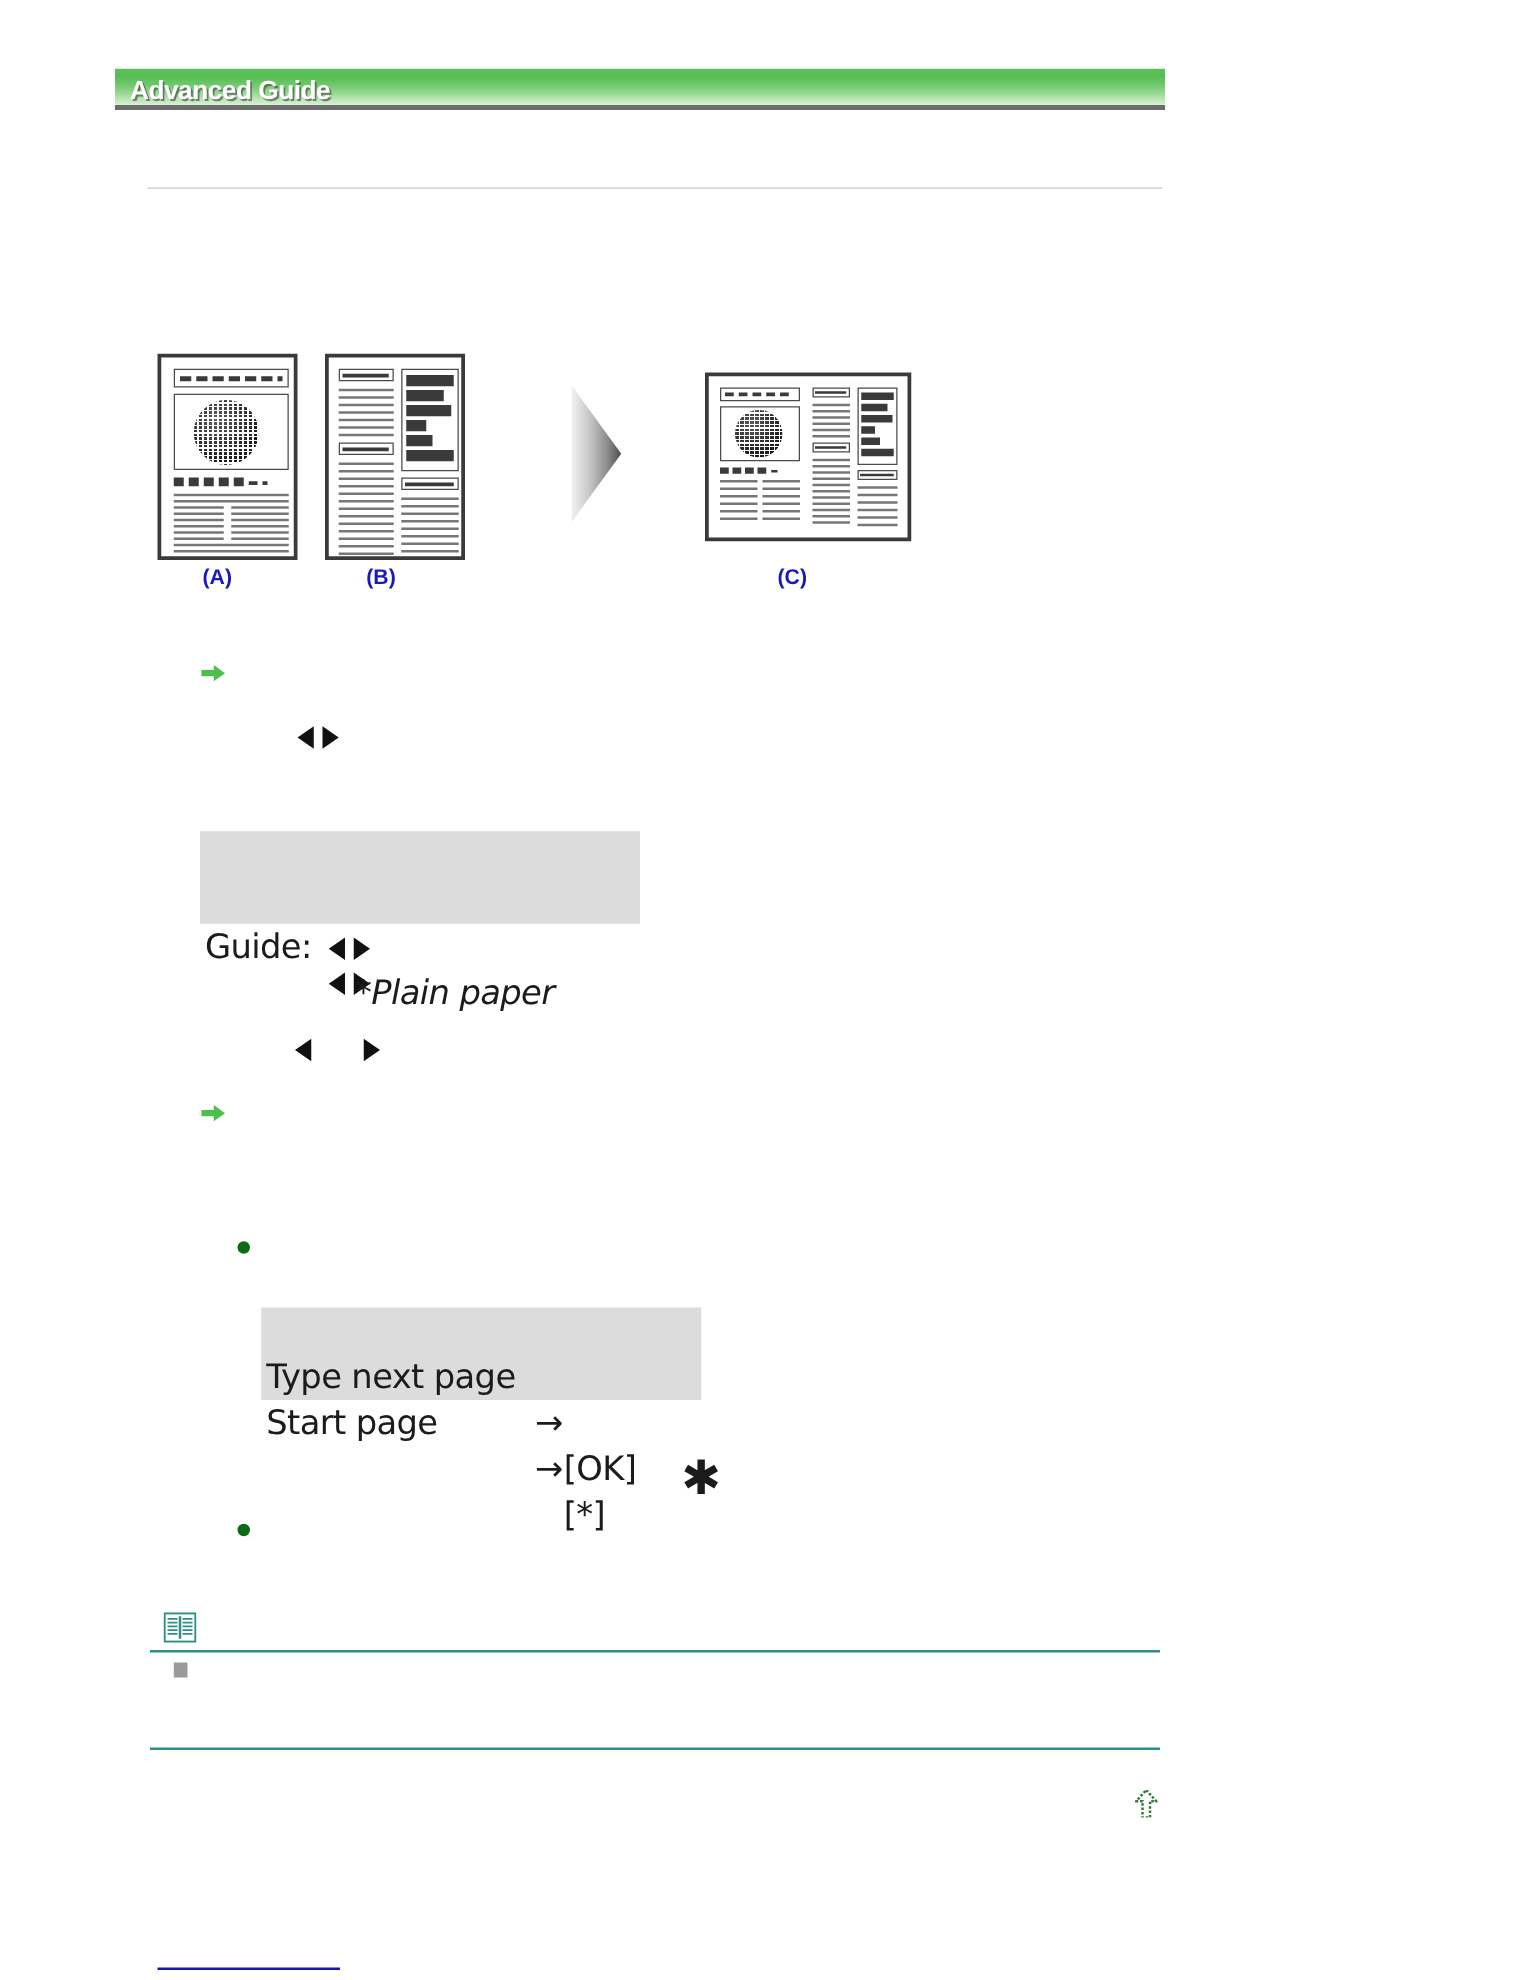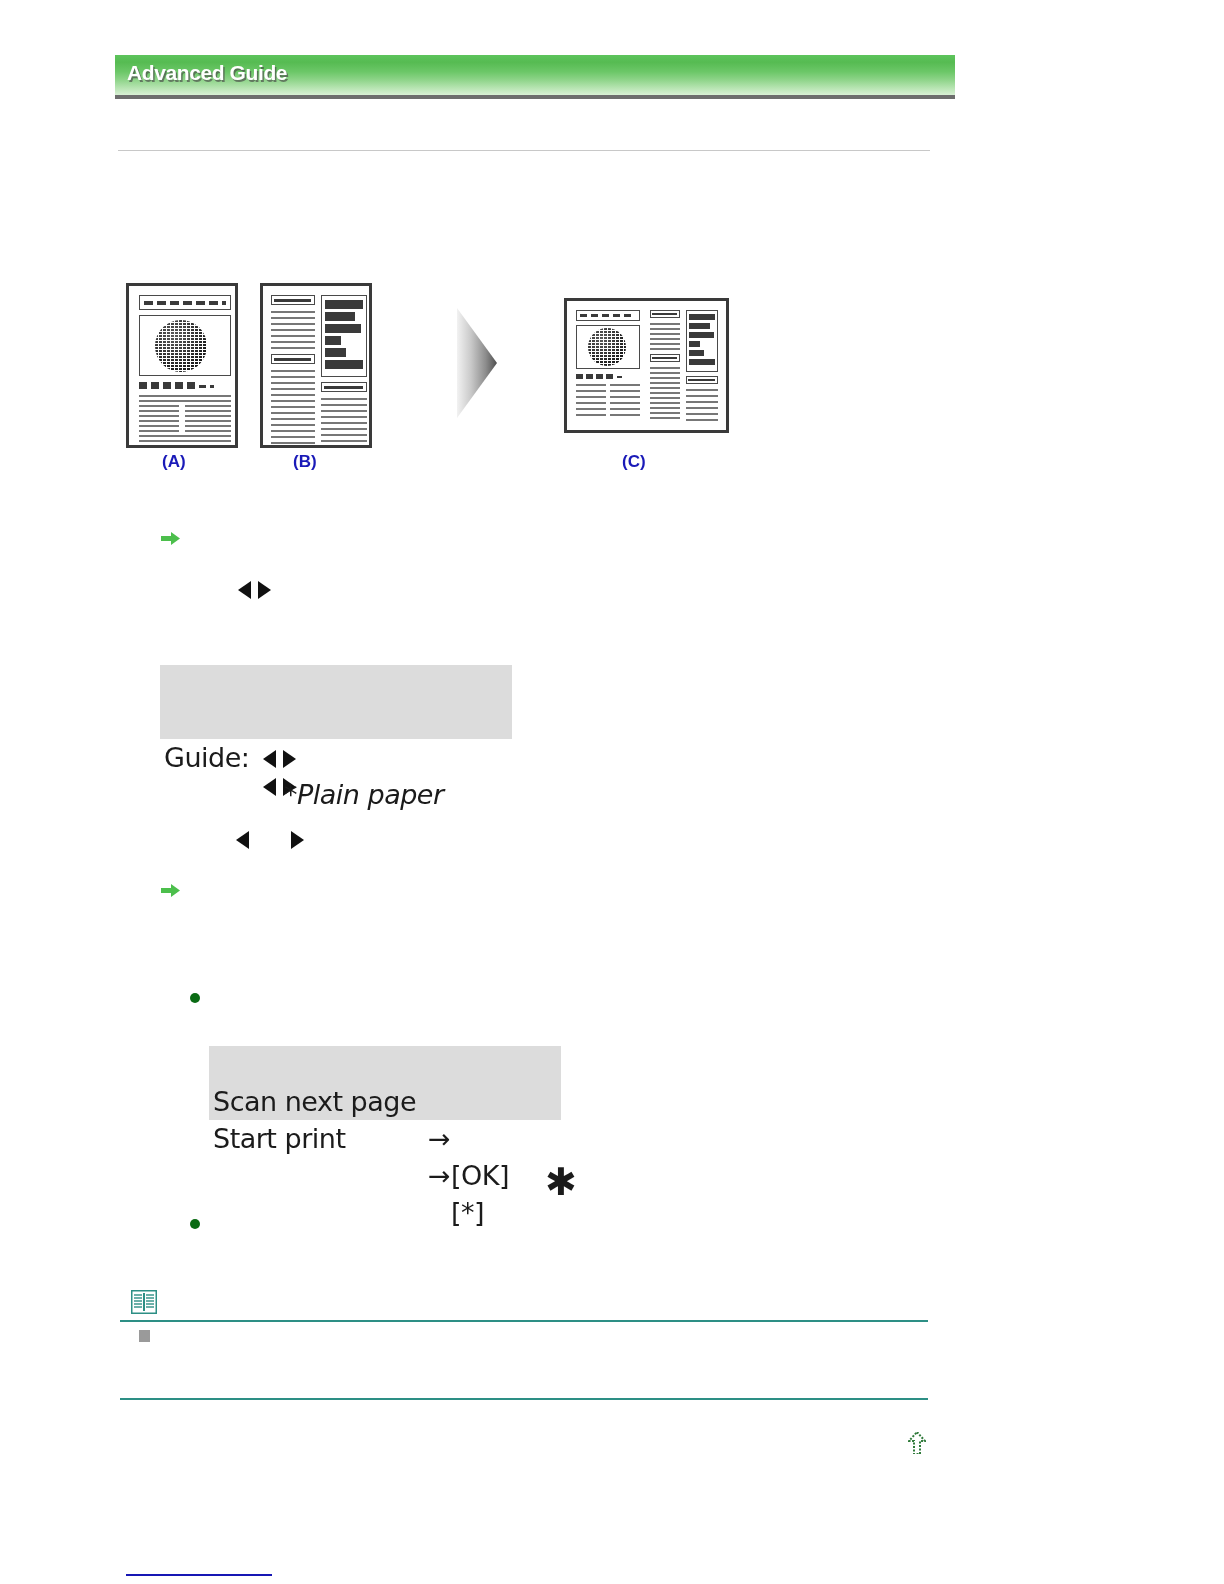--- a/index.html
+++ b/index.html
@@ -11,24 +11,24 @@
     width: 1224px;
     height: 1584px;
     position: relative;
     font-family: "Liberation Sans", sans-serif;
     overflow: hidden;
   }
 
   
   .header-banner {
     position: absolute;
-    left: 115px;
+    left: 92px;
     top: 55px;
     width: 840px;
-    height: 44px;
+    height: 33px;
     background: linear-gradient(to bottom,
         #5dc45c 0%,
         #56bb52 18%,
         #6cc768 42%,
         #8ed489 62%,
         #b6e4b1 82%,
         #d9f0d5 100%);
     border-bottom: 4px solid #6d6d6d;
     box-sizing: border-box;
   }
@@ -459,26 +459,26 @@
 
 <div class="lcd lcd-1">
   <div class="lcd-row r2">
     <span class="lcd-col-a">Guide:</span>
     <span class="lcd-col-f">*Plain paper</span>
   </div>
 </div>
 
 <div class="lcd lcd-2">
   <div class="lcd-row r1">
-    <span class="lcd-col-a">Scan next page</span>
+    <span class="lcd-col-a">Type next page</span>
     <span class="lcd-col-e">→</span>
     <span style="position:absolute; left:238px;">[OK]</span>
   </div>
   <div class="lcd-row r2">
-    <span class="lcd-col-a">Start print</span>
+    <span class="lcd-col-a">Start page</span>
     <span class="lcd-col-e">→</span>
     <span style="position:absolute; left:238px;">[*]</span>
   </div>
 </div>
 
 <span class="green-dot gd1"></span>
 <span class="green-dot gd2"></span>
 
 <span class="asterisk">✱</span>
 

